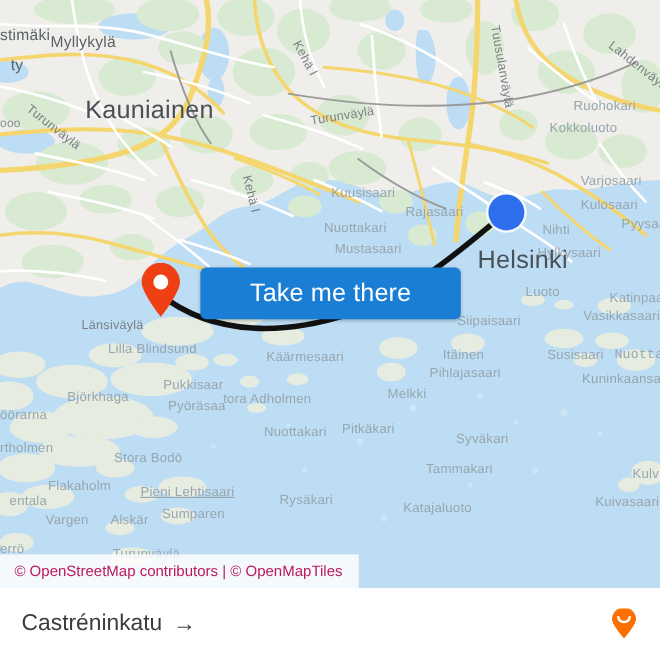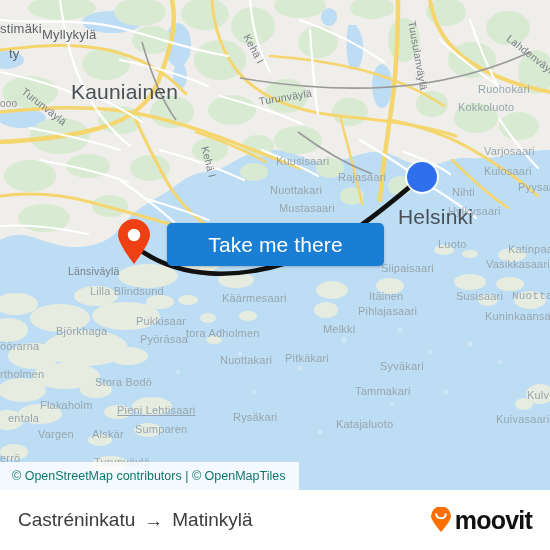--- a/index.html
+++ b/index.html
@@ -96,21 +96,21 @@
   #attribution {
     position: absolute;
     left: 0;
     top: 462px;
     height: 28px;
     padding: 0 14px 0 12px;
     background: rgba(255,255,255,0.82);
     display: flex;
     align-items: center;
     font-size: 12.5px;
-    color: #0f766e;
+    color: #be185d;
     font-family: "Liberation Sans", sans-serif;
     white-space: nowrap;
   }
 
   
   #footer {
     position: absolute;
     left: 0;
     top: 490px;
     width: 550px;
@@ -408,25 +408,23 @@
 
     <button id="take-me-there" type="button">Take me there</button>
 
     <div id="attribution">© OpenStreetMap contributors | © OpenMapTiles</div>
   </div>
 
   <div id="footer">
     <div id="trip-title">
       <span>Castréninkatu</span>
       <span id="trip-arrow">→</span>
-      <span>Matinkylä</span>
     </div>
 
     <div id="moovit-logo">
       <svg width="24" height="26" viewBox="0 0 24 26">
         <path d="M12,25 C12,25 22,13.5 22,9.2 A10,10 0 1 0 2,9.2 C2,13.5 12,25 12,25 Z" fill="#ff6f00"></path>
         <path d="M7.2,7.4 a4.9,4.9 0 0 0 9.6,0" fill="none" stroke="#ffffff" stroke-width="2.1" stroke-linecap="round"></path>
       </svg>
-      <span id="moovit-wordmark">moovit</span>
     </div>
   </div>
 
 </div>
 
 </body></html>

